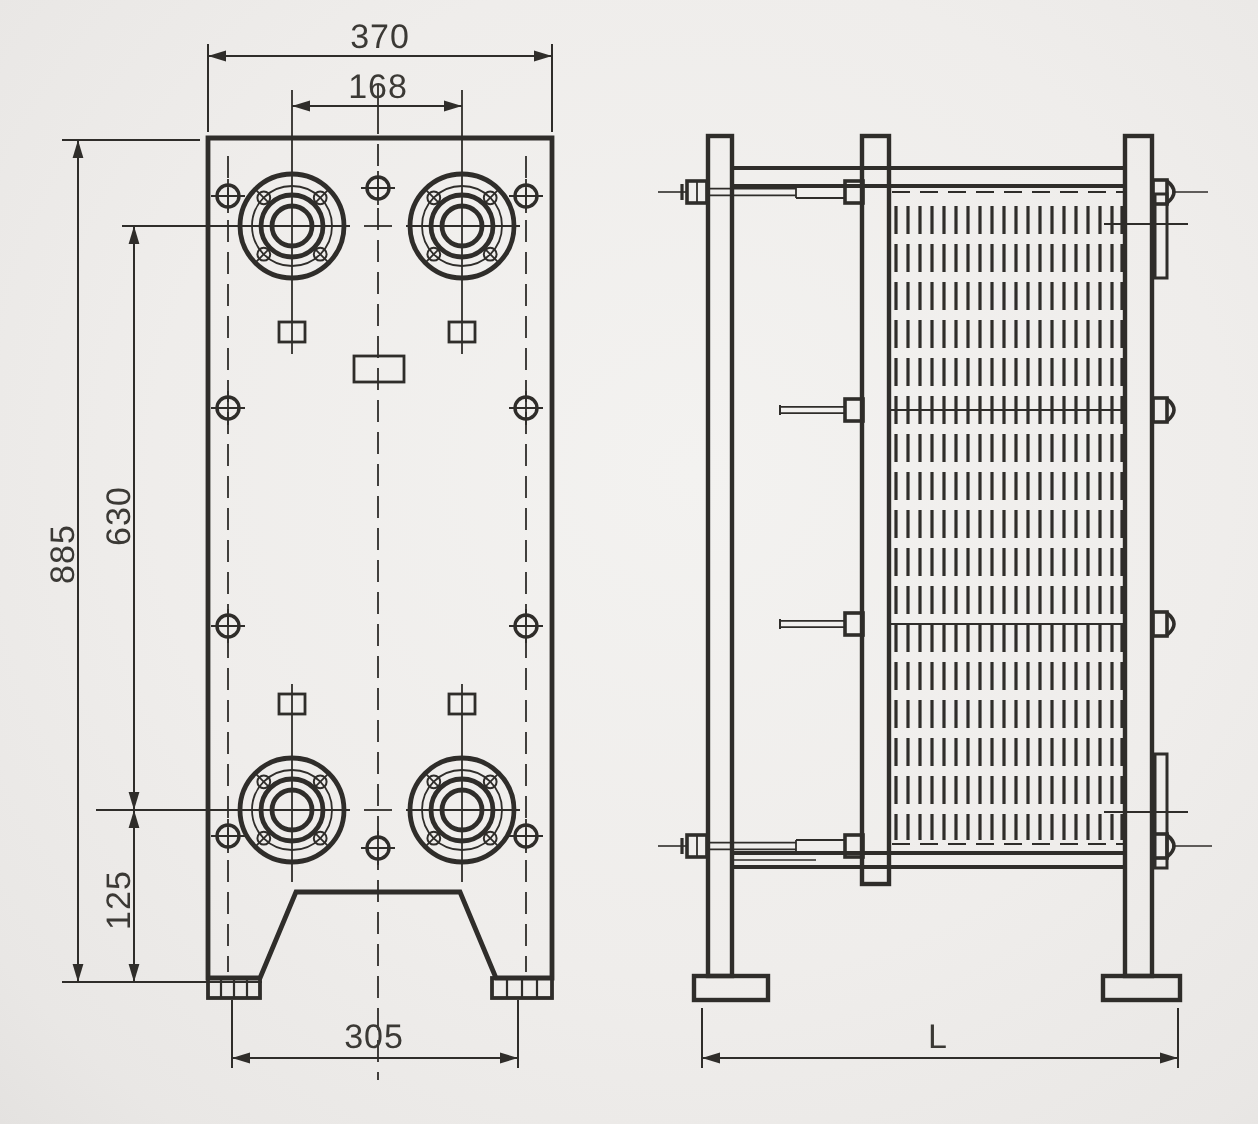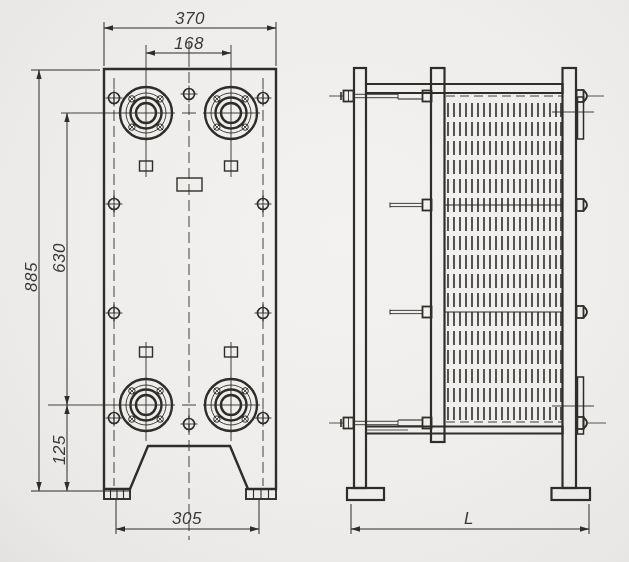--- a/index.html
+++ b/index.html
@@ -1,19 +1,18 @@
 <!DOCTYPE html>
 <html><head>
 <meta charset="utf-8">
 <style>
   html,body{margin:0;padding:0;background:#e6e4e2;}
   .stage{
     position:relative;width:629px;height:562px;overflow:hidden;
     background:radial-gradient(ellipse at 55% 42%, #f3f2f0 0%, #efedeb 55%, #e9e7e5 88%, #e4e2e0 100%);
-    font-style:italic;
   }
   svg{display:block}
   svg text{
     font-family:"Liberation Sans", sans-serif;
     font-size:17px;
     fill:#3b3935;
     letter-spacing:.5px;
   }
 </style>
 </head>

